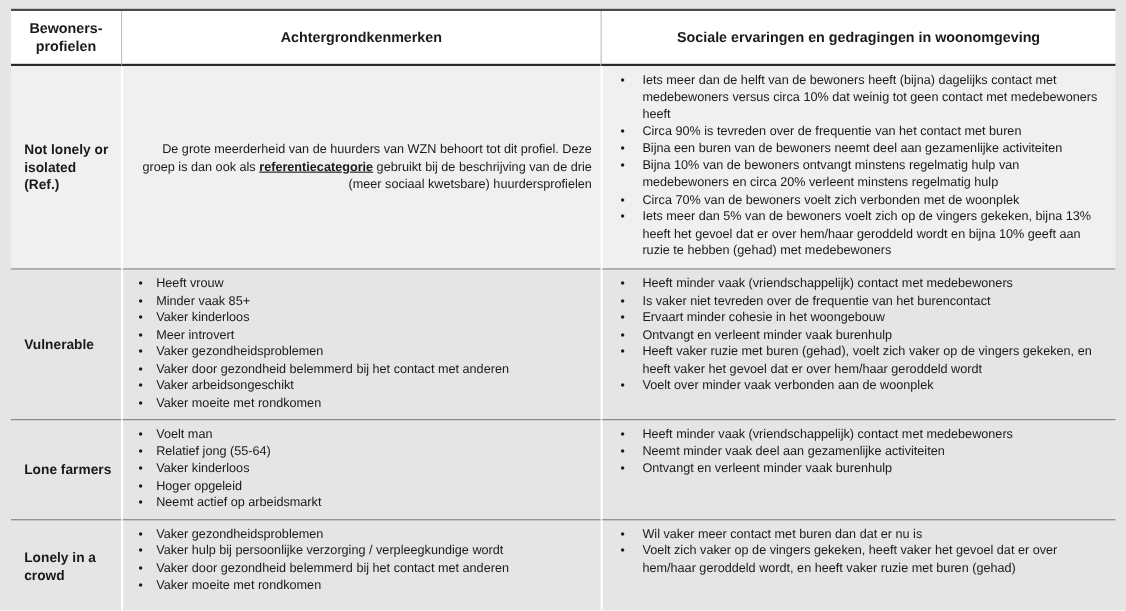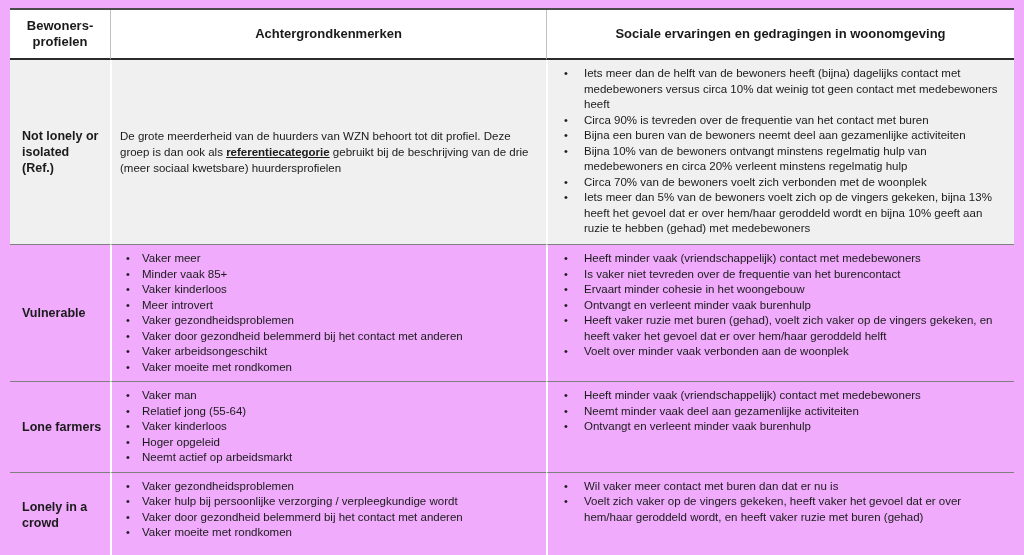--- a/index.html
+++ b/index.html
@@ -5,21 +5,21 @@
   html, body {
     margin: 0;
     padding: 0;
     background: #ffffff;
     font-family: "Liberation Sans", "DejaVu Sans", sans-serif;
     color: #1a1a1a;
   }
   .page {
     width: 1024px;
     height: 555px;
-    background: #f0abfc;
+    background: #e5e5e5;
     overflow: hidden;
   }
   table.profiles {
     table-layout: fixed;
     border-collapse: separate;
     border-spacing: 0;
     width: 1004px;
     margin: 8px 0 0 10px;
     border-top: 2px solid #4a4a4a;
   }
@@ -61,20 +61,21 @@
     line-height: 16px;
     padding-left: 12px;
   }
   td.middle { vertical-align: middle; }
   td.top    { vertical-align: top; }
 
   .para {
     margin: 0;
     font-size: 11.5px;
     line-height: 16px;
+    text-align: right;
   }
   .emph {
     font-weight: bold;
     text-decoration: underline;
   }
   ul.bullets {
     margin: 0;
     padding: 0;
     list-style: none;
   }
@@ -124,46 +125,46 @@
               <li>Bijna 10% van de bewoners ontvangt minstens regelmatig hulp van medebewoners en circa 20% verleent minstens regelmatig hulp</li>
               <li>Circa 70% van de bewoners voelt zich verbonden met de woonplek</li>
               <li>Iets meer dan 5% van de bewoners voelt zich op de vingers gekeken, bijna 13% heeft het gevoel dat er over hem/haar geroddeld wordt en bijna 10% geeft aan ruzie te hebben (gehad) met medebewoners</li>
             </ul>
           </td>
         </tr>
         <tr>
           <td class="col-profile">Vulnerable</td>
           <td class="col-background top">
             <ul class="bullets">
-              <li>Vaker meer</li>
+              <li>Heeft vrouw</li>
               <li>Minder vaak 85+</li>
               <li>Vaker kinderloos</li>
               <li>Meer introvert</li>
               <li>Vaker gezondheidsproblemen</li>
               <li>Vaker door gezondheid belemmerd bij het contact met anderen</li>
               <li>Vaker arbeidsongeschikt</li>
               <li>Vaker moeite met rondkomen</li>
             </ul>
           </td>
           <td class="col-social top">
             <ul class="bullets">
               <li>Heeft minder vaak (vriendschappelijk) contact met medebewoners</li>
               <li>Is vaker niet tevreden over de frequentie van het burencontact</li>
               <li>Ervaart minder cohesie in het woongebouw</li>
               <li>Ontvangt en verleent minder vaak burenhulp</li>
-              <li>Heeft vaker ruzie met buren (gehad), voelt zich vaker op de vingers gekeken, en heeft vaker het gevoel dat er over hem/haar geroddeld helft</li>
+              <li>Heeft vaker ruzie met buren (gehad), voelt zich vaker op de vingers gekeken, en heeft vaker het gevoel dat er over hem/haar geroddeld wordt</li>
               <li>Voelt over minder vaak verbonden aan de woonplek</li>
             </ul>
           </td>
         </tr>
         <tr>
           <td class="col-profile">Lone farmers</td>
           <td class="col-background top">
             <ul class="bullets">
-              <li>Vaker man</li>
+              <li>Voelt man</li>
               <li>Relatief jong (55-64)</li>
               <li>Vaker kinderloos</li>
               <li>Hoger opgeleid</li>
               <li>Neemt actief op arbeidsmarkt</li>
             </ul>
           </td>
           <td class="col-social top">
             <ul class="bullets">
               <li>Heeft minder vaak (vriendschappelijk) contact met medebewoners</li>
               <li>Neemt minder vaak deel aan gezamenlijke activiteiten</li>

